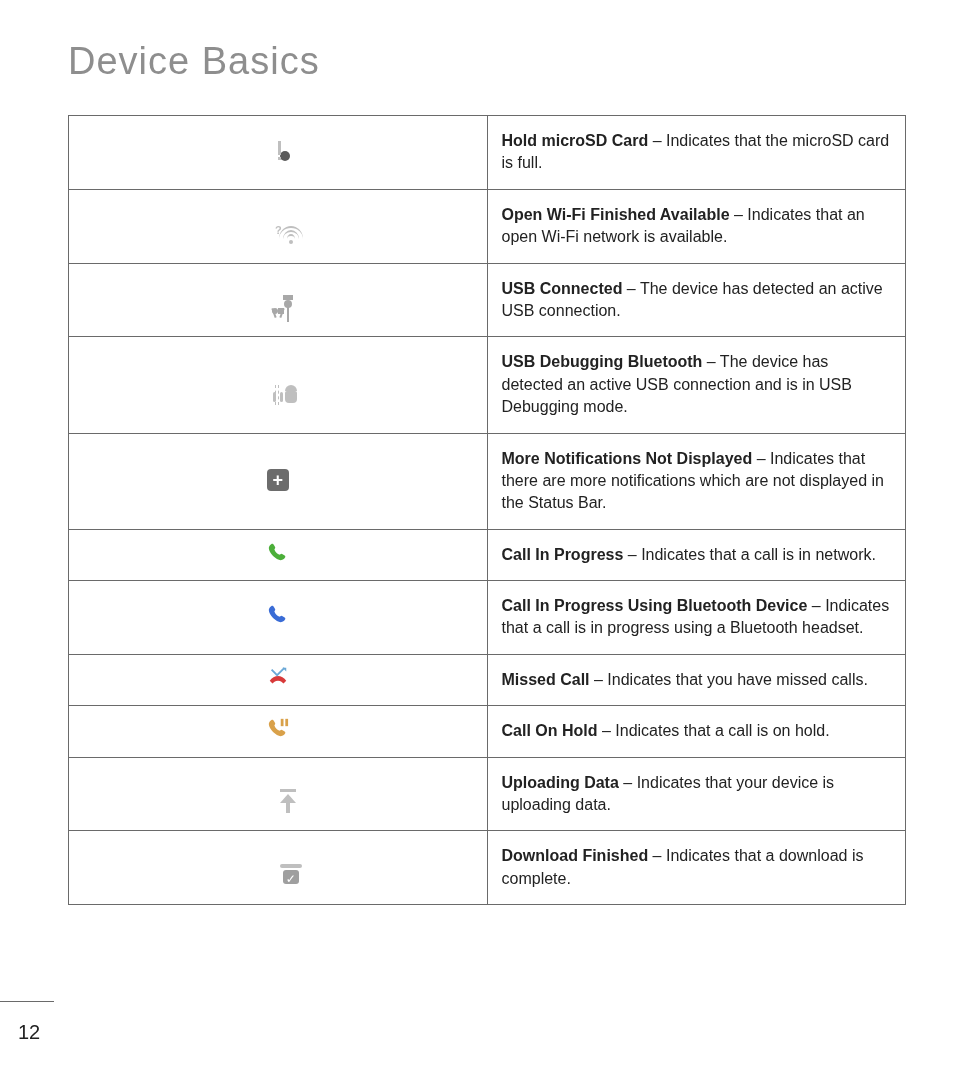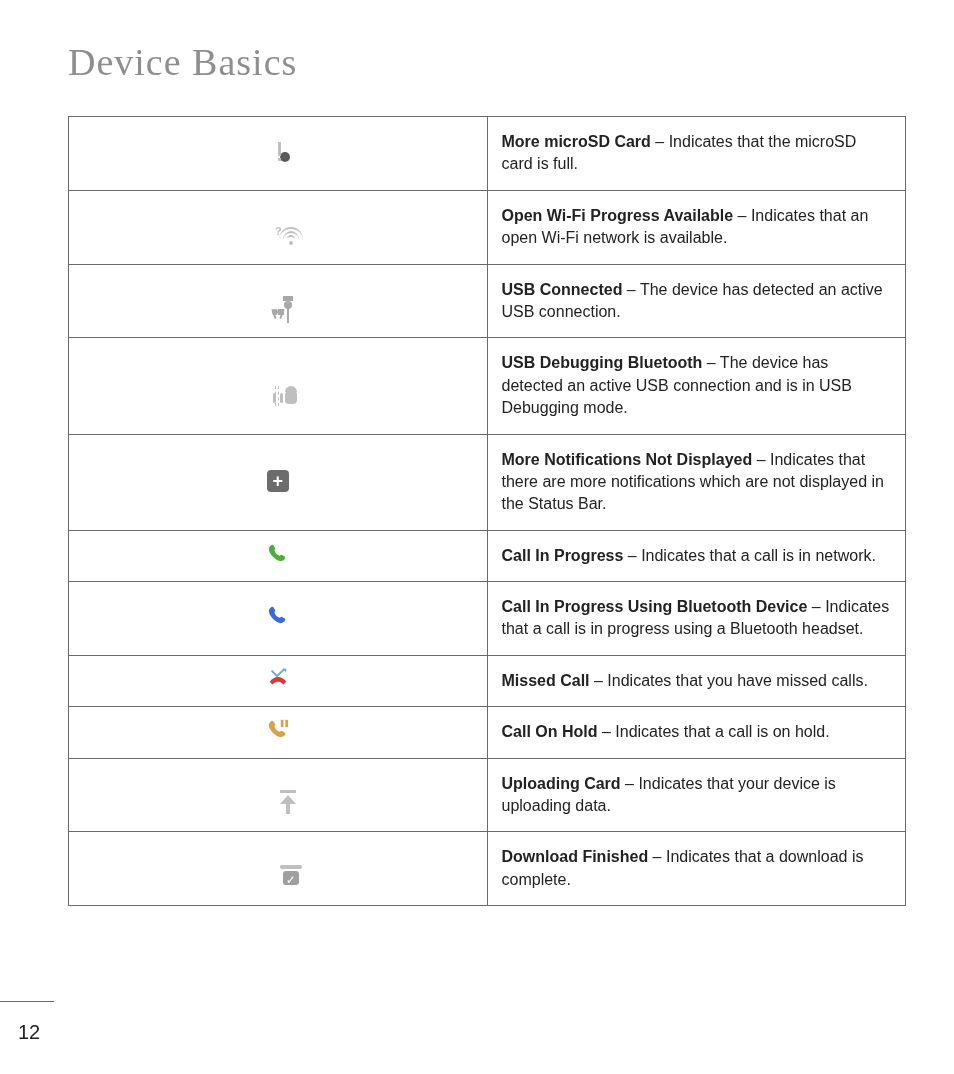--- a/index.html
+++ b/index.html
@@ -1,17 +1,17 @@
 <!DOCTYPE html>
 <html><head>
 <meta charset="utf-8">
 <style>
   html,body{margin:0;padding:0;background:#fff;font-family:"Segoe UI",Arial,sans-serif;color:#1a1a1a}
   .page{width:954px;height:1074px;position:relative;box-sizing:border-box;padding:40px 48px 0 68px}
-  .title{font-size:38px;letter-spacing:1px;color:#8e8e8e;font-weight:400;margin:0 0 32px 0;font-family:Liberation Serif, serif}
+  .title{font-size:38px;letter-spacing:1px;color:#8e8e8e;font-weight:400;margin:0 0 32px 0;font-family:Liberation Sans, sans-serif}
   table{border-collapse:collapse;width:100%;table-layout:fixed}
   col.ic{width:108px}
   td{border:1px solid #6a6a6a;padding:14px 14px;vertical-align:middle;font-size:16px;line-height:1.4;color:#222}
   td.icon{text-align:center;padding:6px}
   td b{font-weight:700}
   .sep{color:#222}
   .pnum{position:absolute;left:18px;bottom:30px;font-size:20px;color:#222}
   .footline{position:absolute;left:0;bottom:72px;width:54px;height:1px;background:#6a6a6a}
   
   .ic{display:inline-block;position:relative;width:26px;height:26px}
@@ -75,30 +75,30 @@
 
   <table>
     <colgroup><col class="ic"><col></colgroup>
     <tbody>
 
       <tr>
         <td class="icon">
           <span class="sd"></span><span class="sd-bang"></span>
         </td>
         <td>
-          <b>More microSD Card</b><span class="sep"> – </span><span>Indicates that the microSD card is full.</span>
+          <b>Hold microSD Card</b><span class="sep"> – </span><span>Indicates that the microSD card is full.</span>
         </td>
       </tr>
 
       <tr>
         <td class="icon">
           <span class="wifi"><span class="arc a1"></span><span class="arc a2"></span><span class="arc a3"></span><span class="dot"></span><span class="q">?</span></span>
         </td>
         <td>
-          <b>Open Wi-Fi Progress Available</b><span class="sep"> – </span><span>Indicates that an open Wi-Fi network is available.</span>
+          <b>Open Wi-Fi Finished Available</b><span class="sep"> – </span><span>Indicates that an open Wi-Fi network is available.</span>
         </td>
       </tr>
 
       <tr>
         <td class="icon">
           <span class="usb"><span class="head"></span><span class="stem"></span><span class="l"></span><span class="r"></span><span class="lb"></span><span class="rb"></span><span class="base"></span></span>
         </td>
         <td>
           <b>USB Connected</b><span class="sep"> – </span><span>The device has detected an active USB connection.</span>
         </td>
@@ -169,21 +169,21 @@
         <td>
           <b>Call On Hold</b><span class="sep"> – </span><span>Indicates that a call is on hold.</span>
         </td>
       </tr>
 
       <tr>
         <td class="icon">
           <span class="updown up"><span class="tri"></span><span class="shaft"></span><span class="bar"></span></span>
         </td>
         <td>
-          <b>Uploading Card</b><span class="sep"> – </span><span>Indicates that your device is uploading data.</span>
+          <b>Uploading Data</b><span class="sep"> – </span><span>Indicates that your device is uploading data.</span>
         </td>
       </tr>
 
 
       <tr>
         <td class="icon">
           <span class="dlf"><span class="box"></span><span class="chk">✓</span><span class="tray"></span></span>
         </td>
         <td>
           <b>Download Finished</b><span class="sep"> – </span><span>Indicates that a download is complete.</span>

